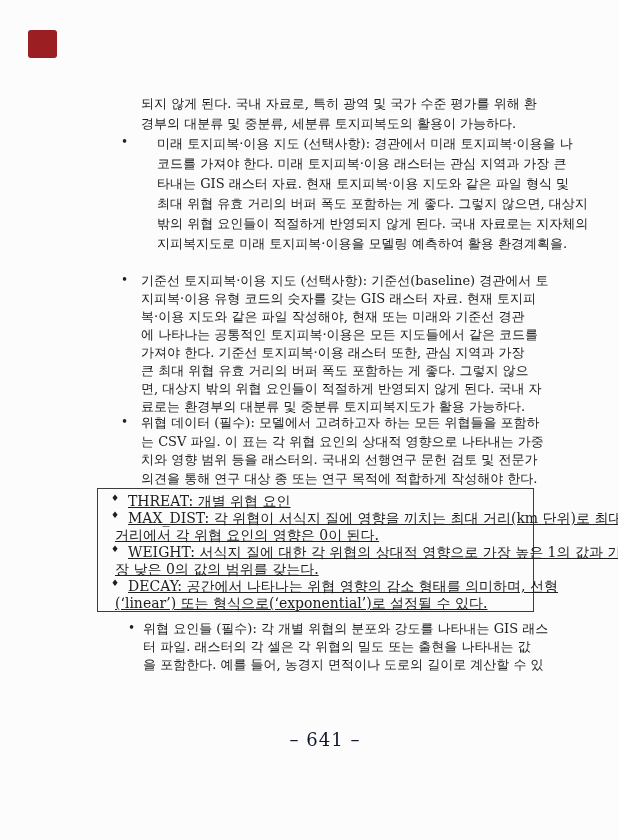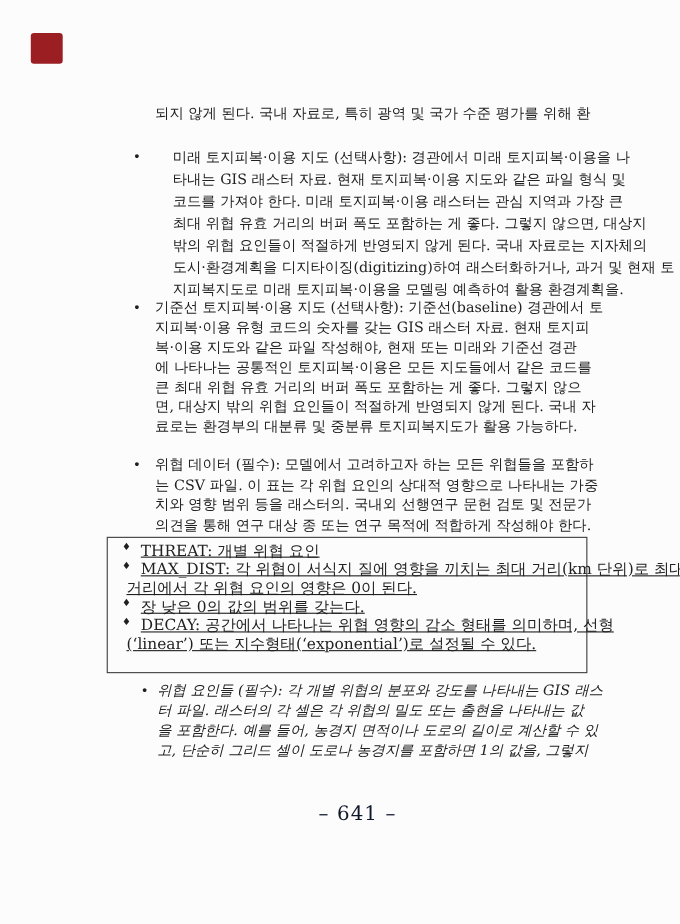--- a/index.html
+++ b/index.html
@@ -14,61 +14,62 @@
   #marker{left:28px;top:30px;width:29px;height:28px;border-radius:3px;}
   #para{left:141px;top:94px;width:376px;}
   .bullet{position:absolute;}
   #b1{left:141px;top:134px;width:376px;}
   #b1 .line{line-height:20px;margin-left:16px;}
   #b2{left:141px;top:272px;width:376px;}
   #b2 .line{line-height:18px;}
   #b3{left:141px;top:414px;width:376px;}
   #b3 .line{line-height:18.5px;}
   #b4{left:143px;top:620px;width:374px;}
-  #b4 .line{line-height:18px;font-style:italic;}
+  #b4 .line{line-height:18px;}
   .bdot{position:absolute;left:-20px;top:1px;font-size:12px;color:#202020;}
   #b4 .bdot{left:-15px;}
   #infobox{left:97px;top:488px;width:437px;height:124px;border:1px solid #3c3c3c;
     box-sizing:border-box;padding:4px 6px 0 0;background:transparent;}
   .box-item{position:relative;}
   .box-item .line{font-size:14px;line-height:17px;text-decoration:underline;}
   .box-item div.line:first-of-type{padding-left:30px;}
   .box-item div.line:not(:first-of-type){padding-left:17px;}
   .bdot2{position:absolute;left:13px;top:0px;font-size:9px;color:#202020;}
   #footer{left:16px;top:729px;width:618px;text-align:center;font-size:18px;color:#0f172a;letter-spacing:1px;}
 </style>
 </head>
 <body>
 
 <div class="abs" id="marker" style="background-color: rgb(155, 30, 34);"></div>
 
 <div class="abs" id="para">
     <div class="line j">되지 않게 된다. 국내 자료로, 특히 광역 및 국가 수준 평가를 위해 환</div>
+    <div class="line">경부의 대분류 및 중분류, 세분류 토지피복도의 활용이 가능하다.</div>
   </div>
 
 <div class="bullet" id="b1">
   <span class="bdot">•</span>
   <div>
       <div class="line j">미래 토지피복·이용 지도 (선택사항): 경관에서 미래 토지피복·이용을 나</div>
+      <div class="line j">코드를 가져야 한다. 미래 토지피복·이용 래스터는 관심 지역과 가장 큰</div>
       <div class="line j">타내는 GIS 래스터 자료. 현재 토지피복·이용 지도와 같은 파일 형식 및</div>
-      <div class="line j">코드를 가져야 한다. 미래 토지피복·이용 래스터는 관심 지역과 가장 큰</div>
       <div class="line j">최대 위협 유효 거리의 버퍼 폭도 포함하는 게 좋다. 그렇지 않으면, 대상지</div>
       <div class="line j">밖의 위협 요인들이 적절하게 반영되지 않게 된다. 국내 자료로는 지자체의</div>
-      <div class="line j">도시·환경계획을 디지타이징(digitizing)하여 래스터화하거나, 과거 및 현재 토</div>
       <div class="line">지피복지도로 미래 토지피복·이용을 모델링 예측하여 활용 환경계획을.</div>
     </div>
 </div>
 
 <div class="bullet" id="b2">
   <span class="bdot">•</span>
   <div>
       <div class="line j">기준선 토지피복·이용 지도 (선택사항): 기준선(baseline) 경관에서 토</div>
       <div class="line j">지피복·이용 유형 코드의 숫자를 갖는 GIS 래스터 자료. 현재 토지피</div>
       <div class="line j">복·이용 지도와 같은 파일 작성해야, 현재 또는 미래와 기준선 경관</div>
       <div class="line j">에 나타나는 공통적인 토지피복·이용은 모든 지도들에서 같은 코드를</div>
+      <div class="line j">가져야 한다. 기준선 토지피복·이용 래스터 또한, 관심 지역과 가장</div>
       <div class="line j">큰 최대 위협 유효 거리의 버퍼 폭도 포함하는 게 좋다. 그렇지 않으</div>
       <div class="line j">면, 대상지 밖의 위협 요인들이 적절하게 반영되지 않게 된다. 국내 자</div>
       <div class="line">료로는 환경부의 대분류 및 중분류 토지피복지도가 활용 가능하다.</div>
     </div>
 </div>
 
 <div class="bullet" id="b3">
   <span class="bdot">•</span>
   <div>
       <div class="line j">위협 데이터 (필수): 모델에서 고려하고자 하는 모든 위협들을 포함하</div>
@@ -83,32 +84,32 @@
     <span class="bdot2">♦</span>
   <div class="line">THREAT: 개별 위협 요인</div>
     </div>
   <div class="box-item">
     <span class="bdot2">♦</span>
   <div class="line j">MAX_DIST: 각 위협이 서식지 질에 영향을 끼치는 최대 거리(km 단위)로 최대</div>
       <div class="line">거리에서 각 위협 요인의 영향은 0이 된다.</div>
     </div>
   <div class="box-item">
     <span class="bdot2">♦</span>
+  <div class="line j">WEIGHT: 서식지 질에 대한 각 위협의 상대적 영향으로 가장 높은 1의 값과 가</div>
       <div class="line">장 낮은 0의 값의 범위를 갖는다.</div>
     </div>
   <div class="box-item">
     <span class="bdot2">♦</span>
   <div class="line j">DECAY: 공간에서 나타나는 위협 영향의 감소 형태를 의미하며, 선형</div>
-      <div class="line">(‘linear’) 또는 지수형태(‘exponential’)로 설정될 수 있다.</div>
+      <div class="line">(‘linear’) 또는 형식으로(‘exponential’)로 설정될 수 있다.</div>
     </div>
 </div>
 
 <div class="bullet" id="b4">
   <span class="bdot">•</span>
   <div>
       <div class="line j">위협 요인들 (필수): 각 개별 위협의 분포와 강도를 나타내는 GIS 래스</div>
       <div class="line j">터 파일. 래스터의 각 셀은 각 위협의 밀도 또는 출현을 나타내는 값</div>
       <div class="line j">을 포함한다. 예를 들어, 농경지 면적이나 도로의 길이로 계산할 수 있</div>
-      <div class="line j">고, 단순히 그리드 셀이 도로나 농경지를 포함하면 1의 값을, 그렇지</div>
     </div>
 </div>
 
 <div class="abs" id="footer">– 641 –</div>
 
 </body></html>

